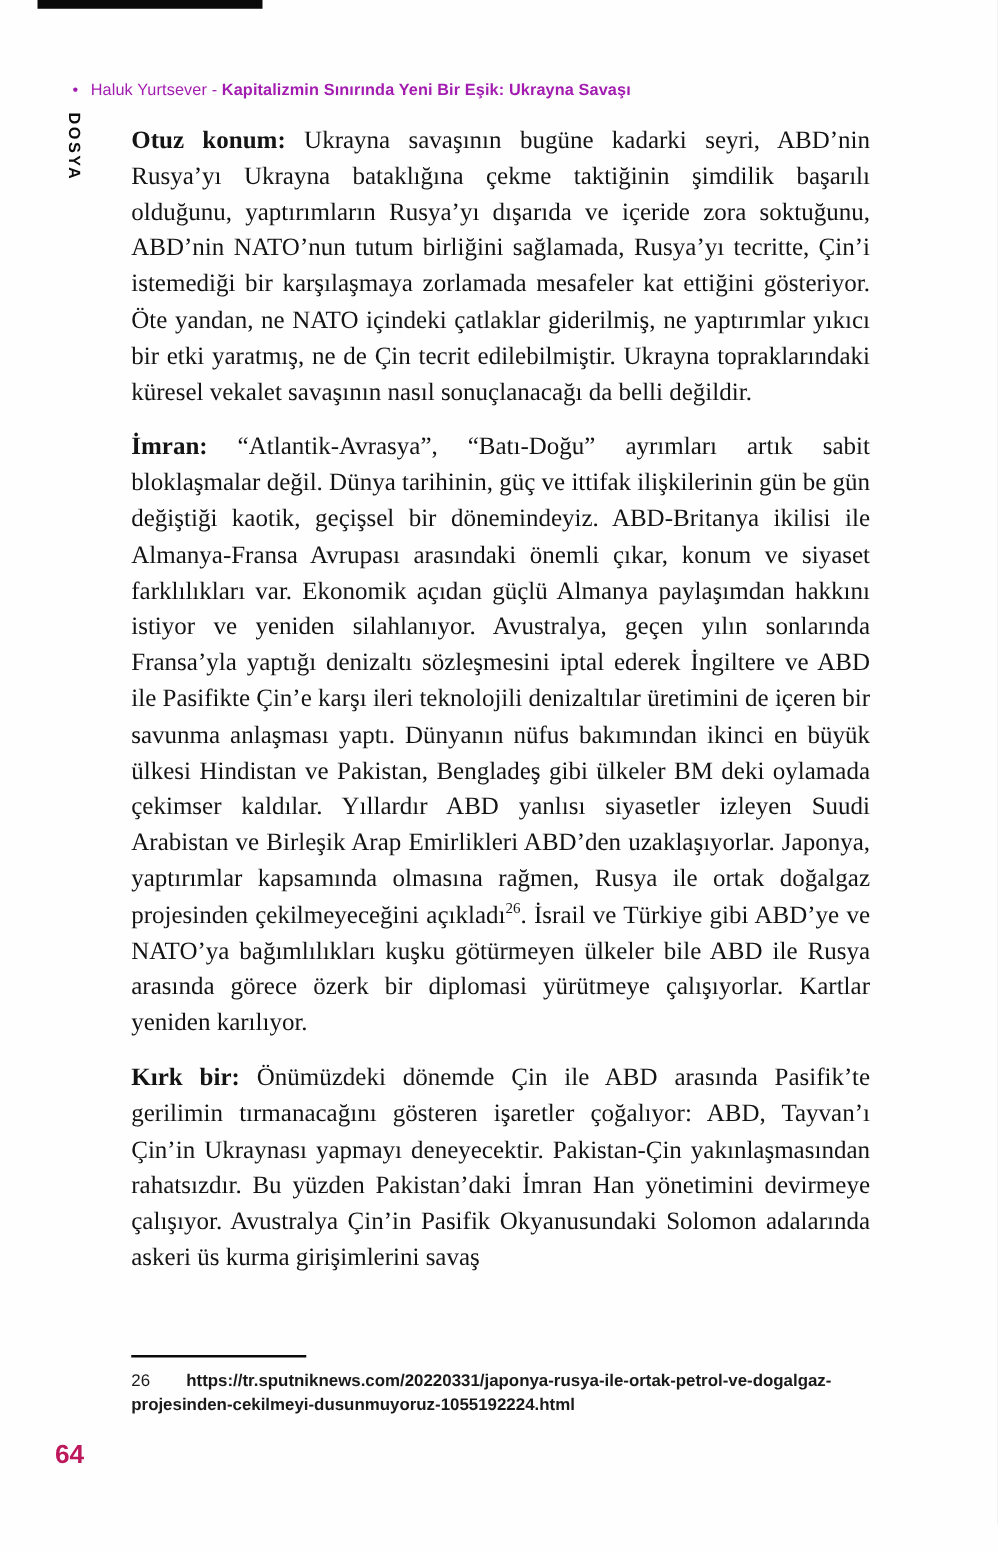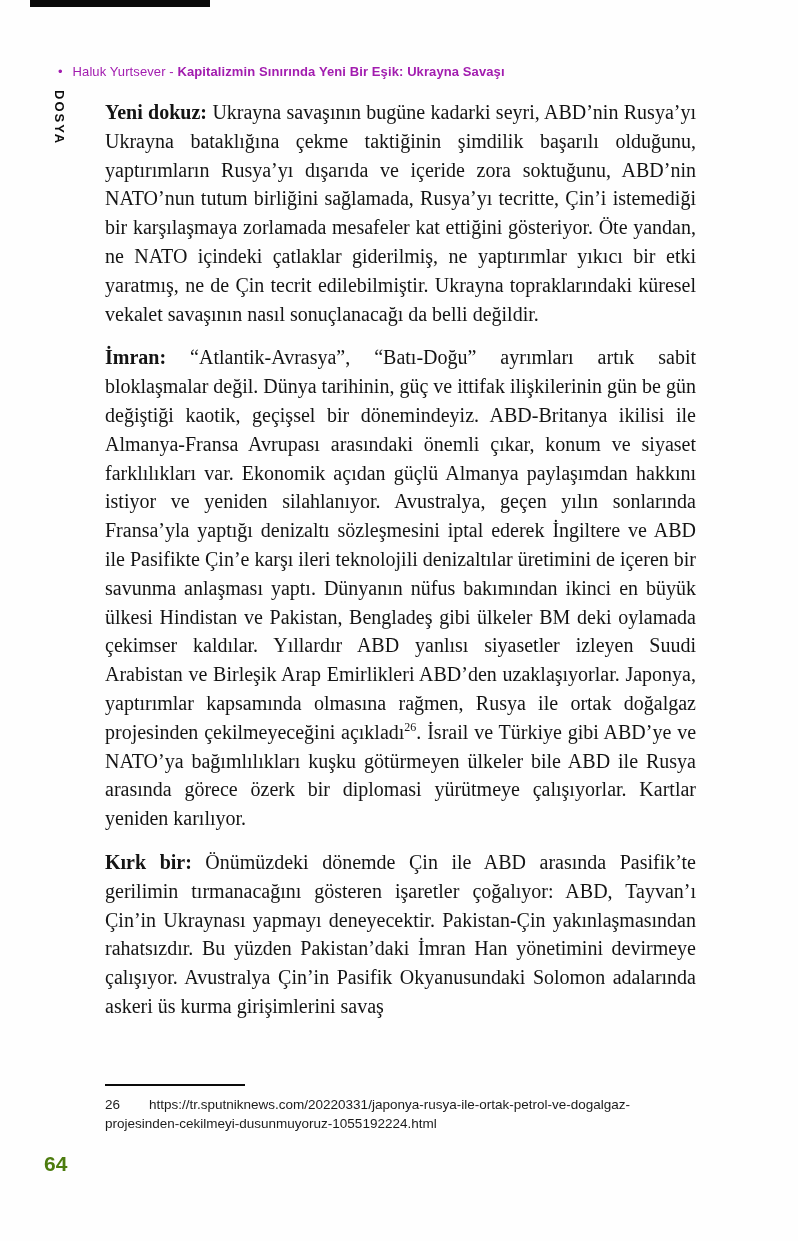--- a/index.html
+++ b/index.html
@@ -76,48 +76,48 @@
   }
   .footnote-rule {
     width: 140px; height: 2px;
     background: #0a0a0a;
     margin-bottom: 9px;
   }
   .footnote-num {
     display: inline-block;
     width: 44px;
   }
-  .footnote-text { overflow-wrap: break-word; }
+  .footnote-text { overflow-wrap: break-word; font-weight: bold; }
   .page-number {
     position: absolute;
     left: 44px; top: 1152px;
     font-family: "Liberation Sans", sans-serif;
     font-weight: 700;
     font-size: 21px;
-    color: #4d7c0f;
+    color: #be185d;
   }
 </style>
 </head>
 <body>
 
 <div class="page">
 
   <div class="top-mark"></div>
 
   <div class="running-header">
     <span class="bullet">•</span><span class="author">Haluk Yurtsever - </span><span class="title">Kapitalizmin Sınırında Yeni Bir Eşik: Ukrayna Savaşı</span>
   </div>
 
   <div class="dosya">
     <span class="dosya-label">DOSYA</span>
   </div>
 
   <div class="content">
     <p>
-      <strong>Yeni dokuz:</strong>
+      <strong>Otuz konum:</strong>
       <span>Ukrayna savaşının bugüne kadarki seyri, ABD’nin Rusya’yı Ukrayna bataklığına çekme taktiğinin şimdilik başarılı olduğunu, yaptırımların Rusya’yı dışarıda ve içeride zora soktuğunu, ABD’nin NATO’nun tutum birliğini sağlamada, Rusya’yı tecritte, Çin’i istemediği bir karşılaşmaya zorlamada mesafeler kat ettiğini gösteriyor. Öte yandan, ne NATO içindeki çatlaklar giderilmiş, ne yaptırımlar yıkıcı bir etki yaratmış, ne de Çin tecrit edilebilmiştir. Ukrayna topraklarındaki küresel vekalet savaşının nasıl sonuçlanacağı da belli değildir.</span>
     </p>
     <p>
       <strong>İmran:</strong>
       <span>“Atlantik-Avrasya”, “Batı-Doğu” ayrımları artık sabit bloklaşmalar değil. Dünya tarihinin, güç ve ittifak ilişkilerinin gün be gün değiştiği kaotik, geçişsel bir dönemindeyiz. ABD-Britanya ikilisi ile Almanya-Fransa Avrupası arasındaki önemli çıkar, konum ve siyaset farklılıkları var. Ekonomik açıdan güçlü Almanya paylaşımdan hakkını istiyor ve yeniden silahlanıyor. Avustralya, geçen yılın sonlarında Fransa’yla yaptığı denizaltı sözleşmesini iptal ederek İngiltere ve ABD ile Pasifikte Çin’e karşı ileri teknolojili denizaltılar üretimini de içeren bir savunma anlaşması yaptı. Dünyanın nüfus bakımından ikinci en büyük ülkesi Hindistan ve Pakistan, Bengladeş gibi ülkeler BM deki oylamada çekimser kaldılar. Yıllardır ABD yanlısı siyasetler izleyen Suudi Arabistan ve Birleşik Arap Emirlikleri ABD’den uzaklaşıyorlar. Japonya, yaptırımlar kapsamında olmasına rağmen, Rusya ile ortak doğalgaz projesinden çekilmeyeceğini açıkladı</span><sup>26</sup><span>. İsrail ve Türkiye gibi ABD’ye ve NATO’ya bağımlılıkları kuşku götürmeyen ülkeler bile ABD ile Rusya arasında görece özerk bir diplomasi yürütmeye çalışıyorlar. Kartlar yeniden karılıyor.</span>
     </p>
     <p>
       <strong>Kırk bir:</strong>
       <span>Önümüzdeki dönemde Çin ile ABD arasında Pasifik’te gerilimin tırmanacağını gösteren işaretler çoğalıyor: ABD, Tayvan’ı Çin’in Ukraynası yapmayı deneyecektir. Pakistan-Çin yakınlaşmasından rahatsızdır. Bu yüzden Pakistan’daki İmran Han yönetimini devirmeye çalışıyor. Avustralya Çin’in Pasifik Okyanusundaki Solomon adalarında askeri üs kurma girişimlerini savaş</span>
     </p>

